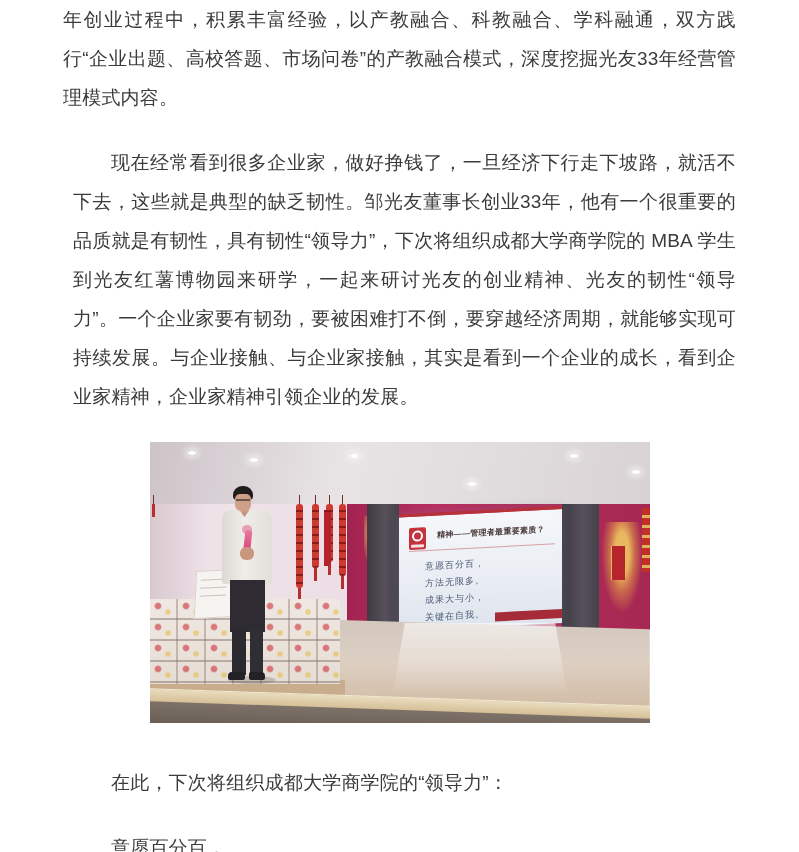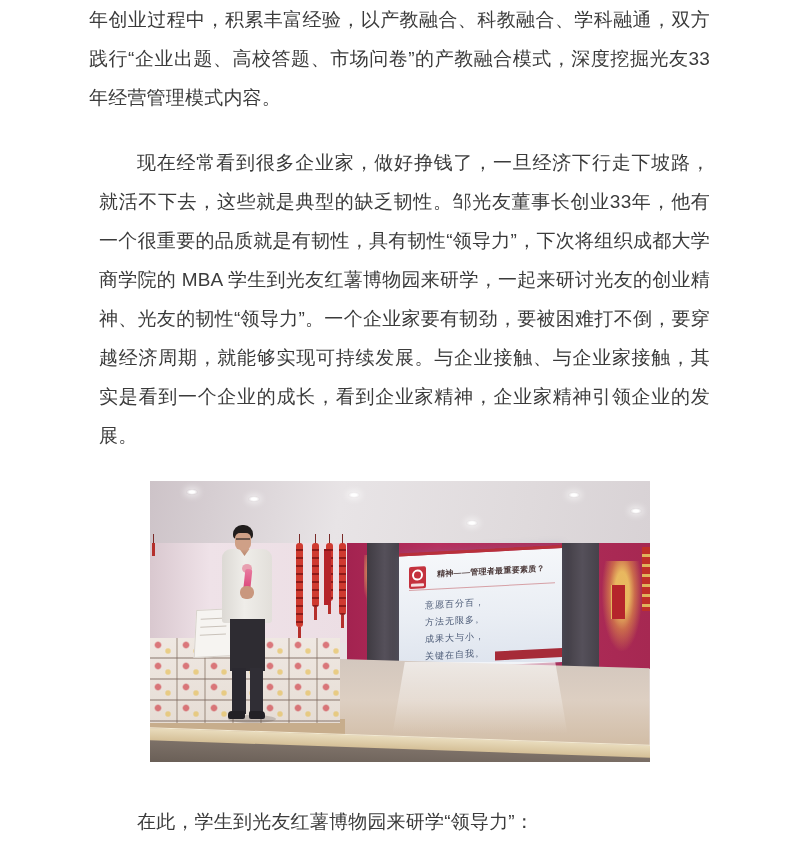--- a/index.html
+++ b/index.html
@@ -1,20 +1,20 @@
 <!DOCTYPE html>
 <html><head>
 <meta charset="utf-8">
 <style>
   html,body{margin:0;padding:0;}
   body{
     width:799px;height:852px;overflow:hidden;background:#ffffff;
     font-family:"Liberation Sans","DejaVu Sans",sans-serif;
   }
-  .page{width:799px;height:852px;box-sizing:border-box;padding:0 89px;}
+  .page{width:799px;height:852px;box-sizing:border-box;padding:0 63px;}
   .para{
     margin:0 0 26px 0;font-size:19px;line-height:39px;color:#3b3b3b;
     text-align:justify;letter-spacing:.2px;
   }
   .para.indent{text-indent:2em;margin-left:10px;}
 
   
   .photo{
     position:relative;width:500px;height:281px;margin:20px auto 40px auto;
     overflow:hidden;background:#e8e2e4;
@@ -204,17 +204,17 @@
       <span class="man-mic"></span>
       <span class="man-hand"></span>
       <span class="man-hips"></span>
       <span class="man-legl"></span>
       <span class="man-legr"></span>
       <span class="man-shoel"></span>
       <span class="man-shoer"></span>
     </div>
   </figure>
 
-  <p class="para indent">在此，学生到光友红薯博物园来研学“领导力”：</p>
+  <p class="para indent">在此，下次将组织成都大学商学院的“领导力”：</p>
 
   <p class="para indent">意愿百分百，</p>
 
 </div>
 
 </body></html>

